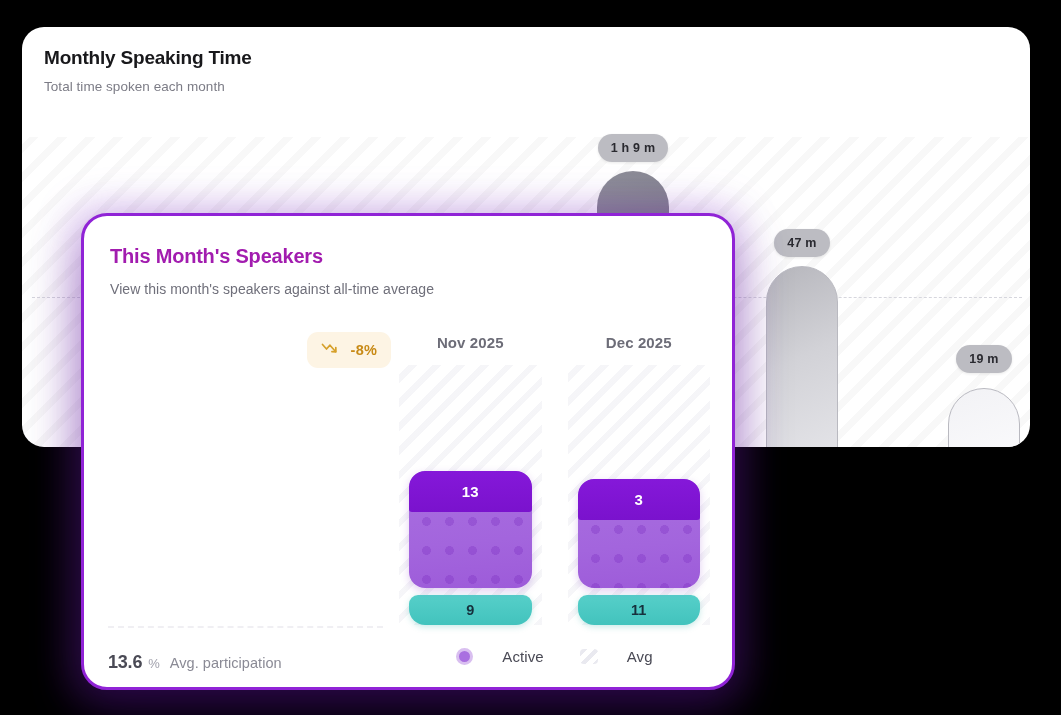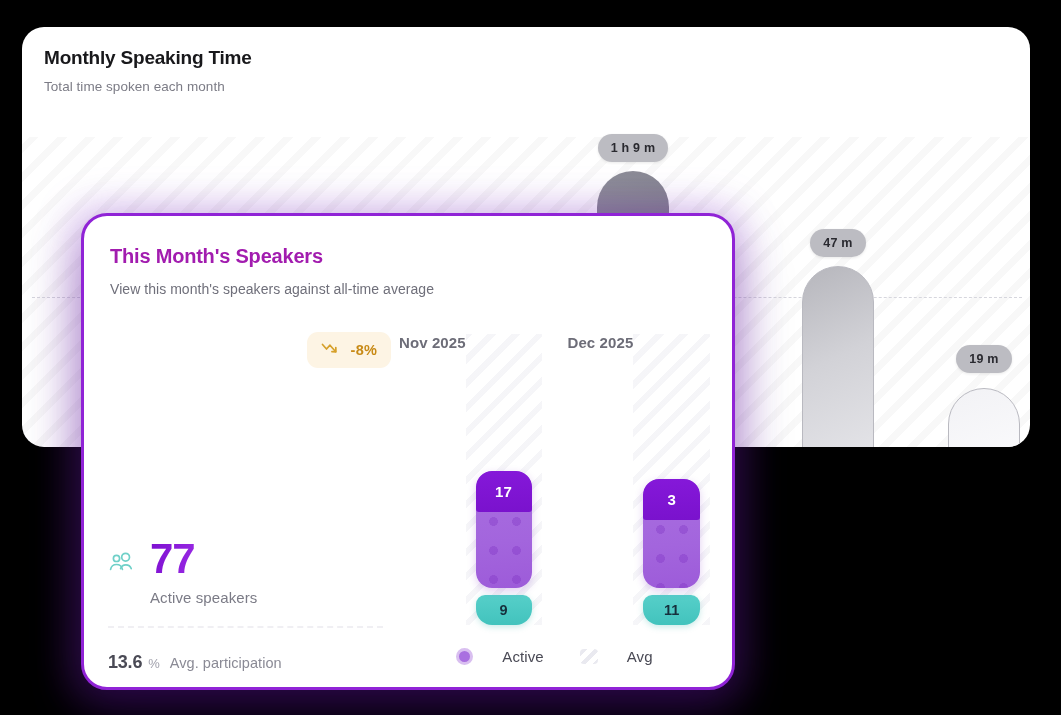--- a/index.html
+++ b/index.html
@@ -254,21 +254,21 @@
     right: 22px;
     top: 22px;
     bottom: 62px;
     display: flex;
     gap: 26px;
   }
 
   .month-col {
     flex: 1;
     display: flex;
-    flex-direction: row;
+    flex-direction: column;
   }
   .month-label {
     text-align: center;
     font-size: 15px;
     font-weight: bold;
     color: #6d6d78;
     letter-spacing: 0.1px;
     margin-bottom: 14px;
   }
 
@@ -377,21 +377,21 @@
     </div>
 
     <div class="back-plot">
       <div class="back-gridline"></div>
 
       <div class="gbar-wrap" style="left:575px;">
         <div class="gbar-pill">1 h 9 m</div>
         <div class="gbar dark" style="height:300px;"></div>
       </div>
 
-      <div class="gbar-wrap" style="left:744px;padding-left:36px;">
+      <div class="gbar-wrap" style="left:708px;padding-left:36px;">
         <div class="gbar-pill">47 m</div>
         <div class="gbar mid" style="height:205px;"></div>
       </div>
 
       <div class="gbar-wrap" style="left:926px;gap:6px;">
         <div class="gbar-pill">19 m</div>
         <div class="gbar light" style="height:83px;"></div>
       </div>
     </div>
   </div>
@@ -402,34 +402,20 @@
 
     <div class="modal-header">
       <div class="modal-title">This Month's Speakers</div>
       <div class="modal-subtitle">View this month's speakers against all-time average</div>
     </div>
 
     <div class="modal-body">
 
       <div class="stats-col">
 
-        <div class="stat-main">
-          <span class="people-icon">
-            <svg width="26" height="24" viewBox="0 0 26 24" fill="none" stroke="#6fd0c8" stroke-width="1.7" stroke-linecap="round" stroke-linejoin="round">
-              <circle cx="8.5" cy="6.4" r="3.1"></circle>
-              <circle cx="17.6" cy="5.2" r="3.9"></circle>
-              <path d="M2.6 17.4a6 6 0 0 1 11.8 0"></path>
-              <path d="M12.6 16.6a5.6 5.6 0 0 1 10.6 0"></path>
-            </svg>
-          </span>
-          <div class="stat-text">
-            <div class="stat-number">77</div>
-            <div class="stat-label">Active speakers</div>
-          </div>
-        </div>
 
         <div class="trend-badge">
           <span>
             <svg width="22" height="14" viewBox="0 0 22 14" fill="none" stroke="#d6a02a" stroke-width="1.7" stroke-linecap="round" stroke-linejoin="round">
               <path d="M1.5 3.5 L5.5 8 L9 4.2 L14.5 10.5"></path>
               <path d="M14.8 6.6 L14.9 10.8 L10.9 10.6"></path>
             </svg>
           </span>
           <span class="trend-value">-8%</span>
         </div>
@@ -446,21 +432,21 @@
       <div class="chart-col">
 
         <div class="chart-cols">
 
           <div class="month-col">
             <div class="month-label">Nov 2025</div>
             <div class="month-track">
               <div class="active-bar" style="height:117px;">
                 <div class="active-dots"></div>
                 <div class="active-cap">
-                  <span>17</span>
+                  <span>13</span>
                 </div>
               </div>
               <div class="avg-bar">
                 <span>9</span>
               </div>
             </div>
           </div>
 
           <div class="month-col">
             <div class="month-label">Dec 2025</div>

